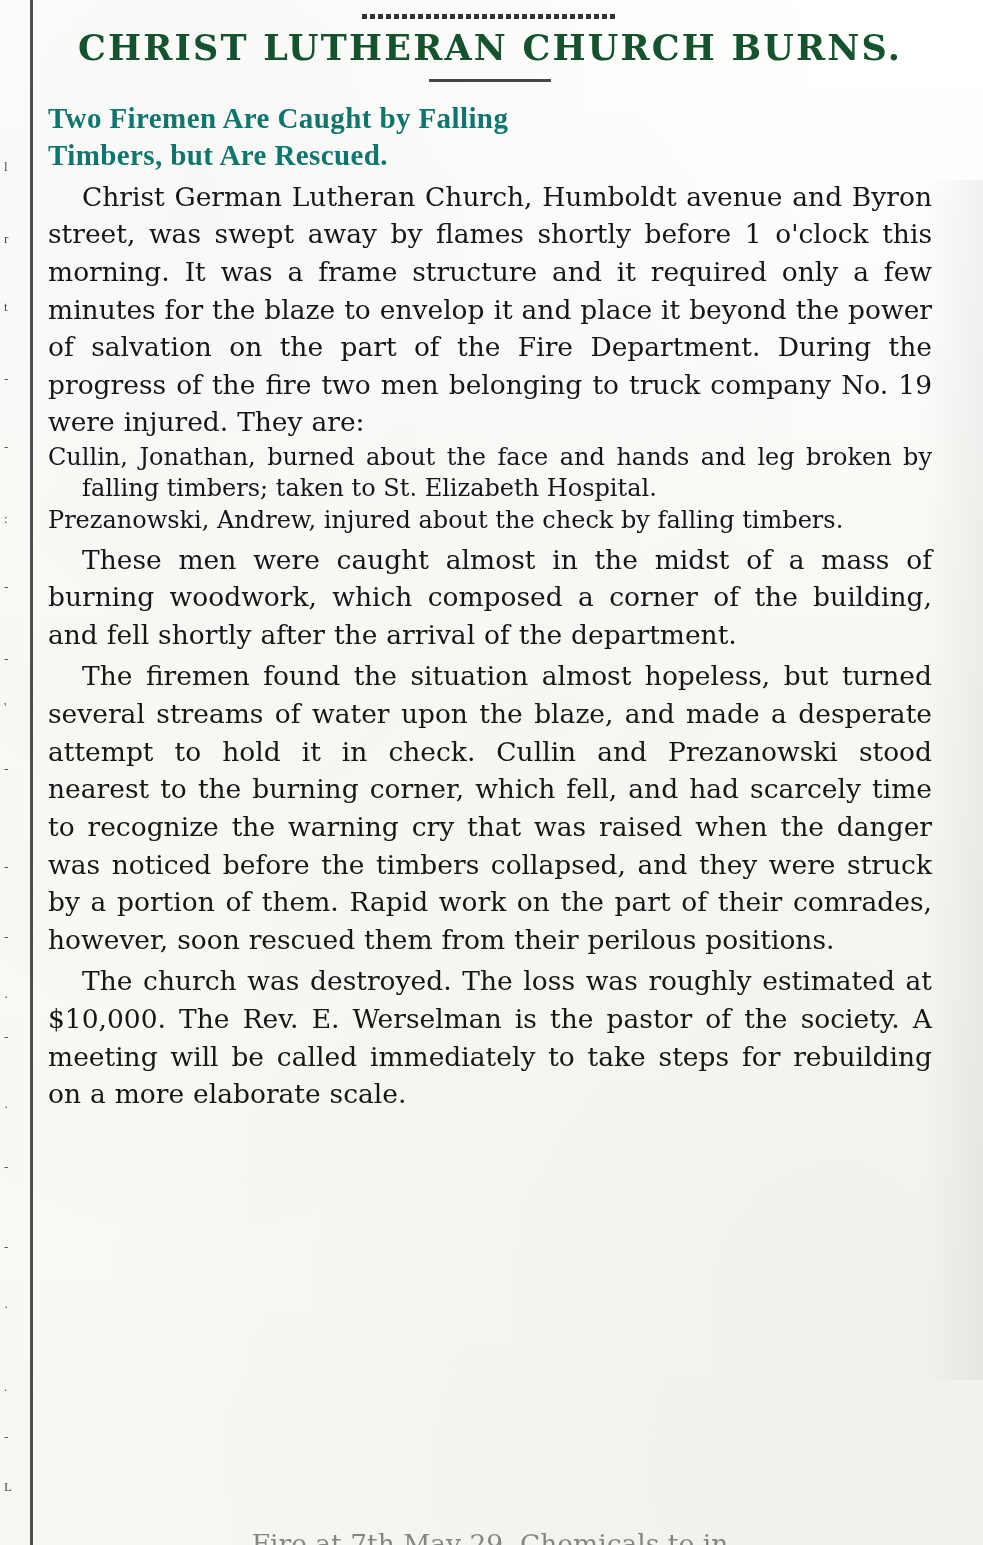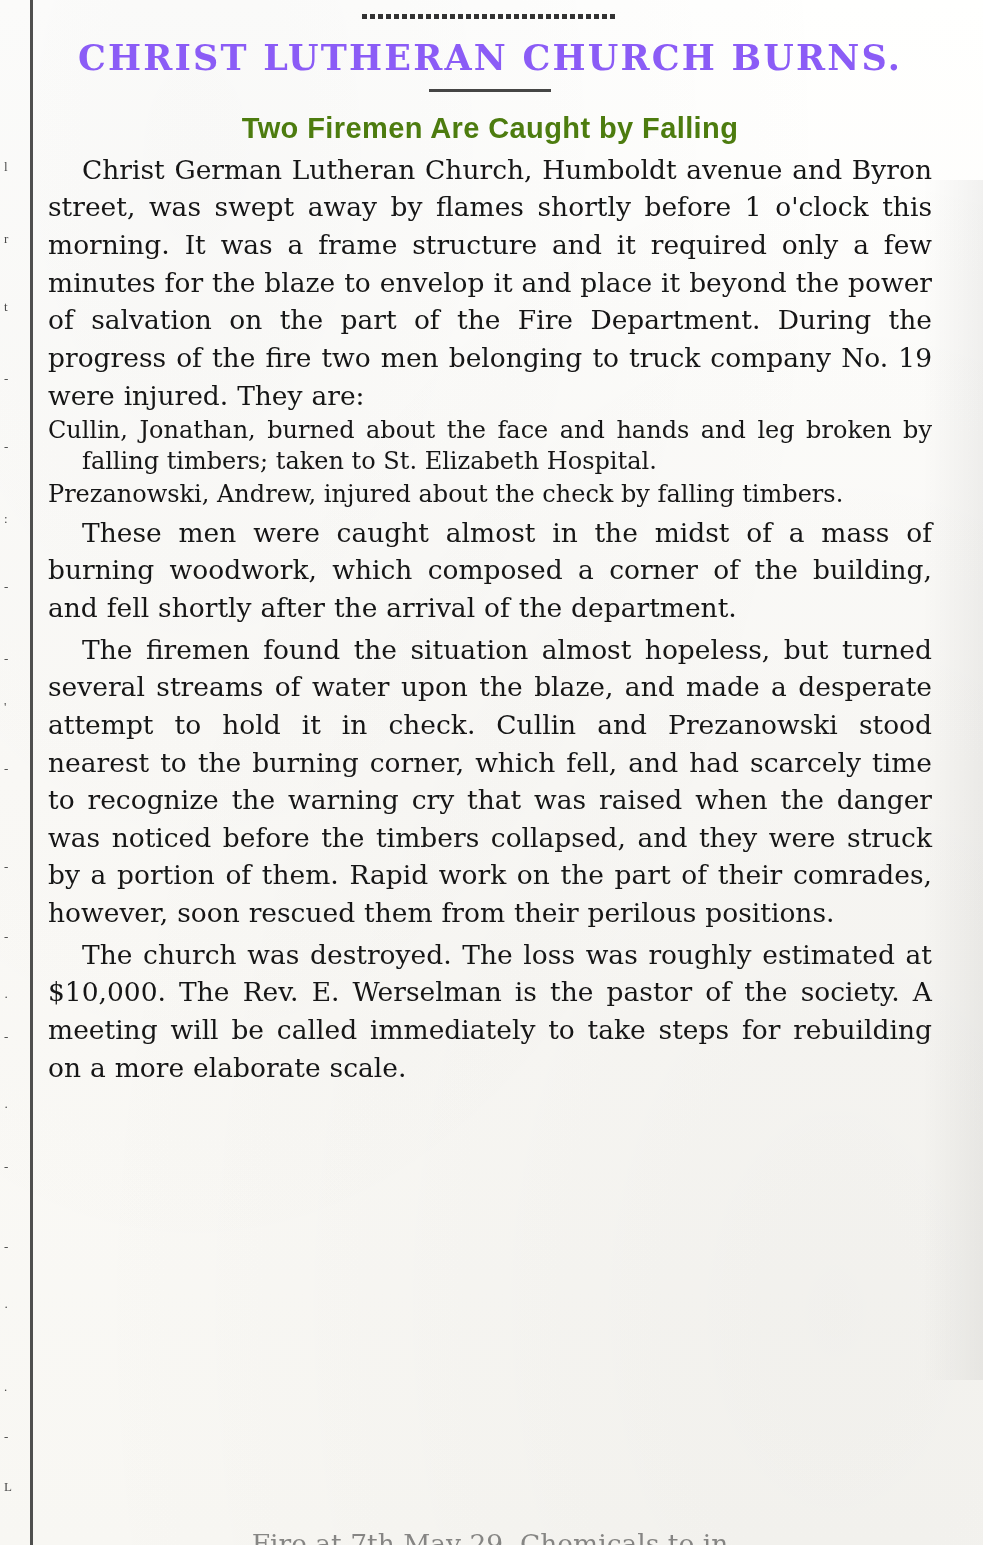--- a/index.html
+++ b/index.html
@@ -86,39 +86,38 @@
   }
   .rule-sub {
     margin: 11px auto 0 auto;
     width: 122px;
     height: 3px;
     background: #1d1d1d;
     opacity: 0.82;
   }
 
   h1.headline {
-    margin: 18px 0 0 0;
+    margin: 8px 0 0 0;
     text-align: center;
     font-family: "DejaVu Serif", serif;
     font-weight: bold;
     font-size: 35px;
     letter-spacing: 2.2px;
-    color: #8b5cf6;
+    color: #14532d;
     white-space: nowrap;
   }
 
   h2.subhead {
     margin: 18px 0 0 0;
-    text-align: center;
-    font-family: Liberation Sans, sans-serif;
+    font-family: Liberation Serif, serif;
     font-weight: bold;
     font-size: 29px;
     letter-spacing: 0.4px;
     line-height: 1.27;
-    color: #4d7c0f;
+    color: #0f766e;
   }
 
   p.body {
     margin: 4px 0 0 0;
     font-family: "DejaVu Serif", serif;
     font-size: 26.5px;
     line-height: 1.42;
     text-align: justify;
     text-align-last: left;
     color: #161616;
@@ -204,20 +203,21 @@
   <div class="content">
 
     <div class="rule-top"></div>
 
     <h1 class="headline">CHRIST LUTHERAN CHURCH BURNS.</h1>
 
     <div class="rule-sub"></div>
 
     <h2 class="subhead">
       <span>Two Firemen Are Caught by Falling</span><br>
+      <span>Timbers, but Are Rescued.</span>
     </h2>
 
     <p class="body indent">Christ German Lutheran Church, Humboldt avenue and Byron street, was swept away by flames shortly before 1 o'clock this morning.  It was a frame structure and it required only a few minutes for the blaze to envelop it and place it beyond the power of salvation on the part of the Fire Department.  During the progress of the fire two men belonging to truck company No. 19 were injured.  They are:</p>
 
     <p class="listing">Cullin, Jonathan, burned about the face and hands and leg broken by falling timbers; taken to St. Elizabeth Hospital.</p>
     <p class="listing">Prezanowski, Andrew, injured about the check by falling timbers.</p>
 
     <p class="body indent">These men were caught almost in the midst of a mass of burning woodwork, which composed a corner of the building, and fell shortly after the arrival of the department.</p>
     <p class="body indent">The firemen found the situation almost hopeless, but turned several streams of water upon the blaze, and made a desperate attempt to hold it in check.  Cullin and Prezanowski stood nearest to the burning corner, which fell, and had scarcely time to recognize the warning cry that was raised when the danger was noticed before the timbers collapsed, and they were struck by a portion of them.  Rapid work on the part of their comrades, however, soon rescued them from their perilous positions.</p>
     <p class="body indent">The church was destroyed.  The loss was roughly estimated at $10,000.  The Rev. E. Werselman is the pastor of the society.  A meeting will be called immediately to take steps for rebuilding on a more elaborate scale.</p>

